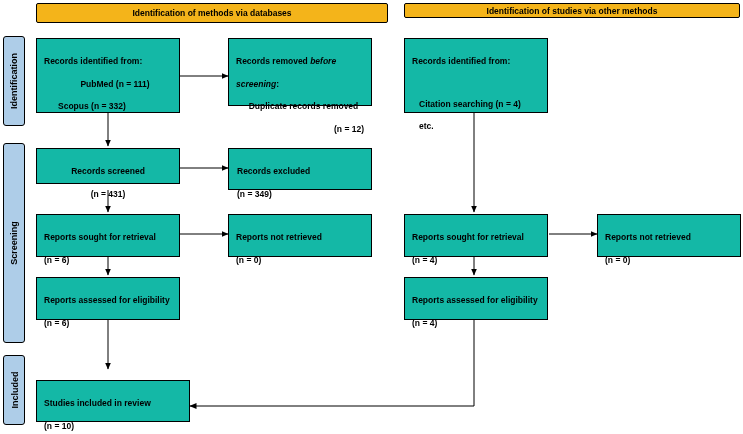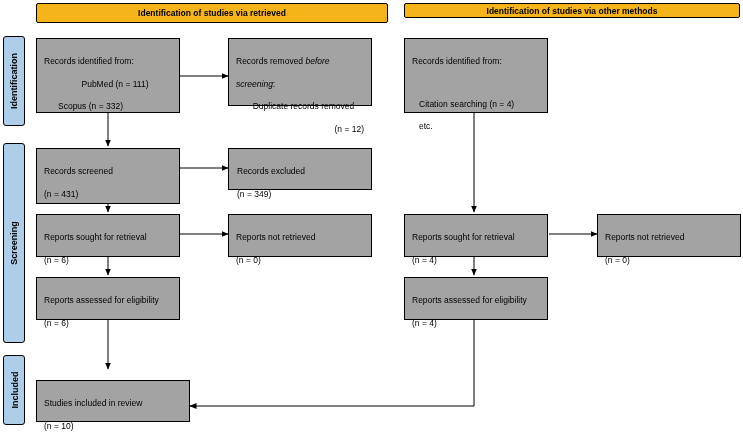--- a/index.html
+++ b/index.html
@@ -14,26 +14,27 @@
     position: relative;
     width: 743px;
     height: 434px;
     background: #ffffff;
     overflow: hidden;
   }
   .box {
     position: absolute;
     box-sizing: border-box;
     border: 1px solid #000000;
-    background: #a3a3a3;
+    background: #14b8a6;
     font-size: 8.5px;
     line-height: 1.32;
     color: #000000;
     padding: 6px 7px;
     white-space: pre-line;
+    font-weight: bold;
   }
   .header-box {
     position: absolute;
     box-sizing: border-box;
     border: 1px solid #000000;
     background: #f4b41a;
     font-size: 8.5px;
     font-weight: bold;
     color: #000000;
     display: flex;
@@ -88,21 +89,21 @@
     <span>Identification</span>
   </div>
   <div class="stage" style="left:3px; top:143px; width:22px; height:200px;">
     <span>Screening</span>
   </div>
   <div class="stage" style="left:3px; top:355px; width:22px; height:70px;">
     <span>Included</span>
   </div>
 
   <div class="header-box" style="left:36px; top:3px; width:352px; height:20px;">
-    <span>Identification of studies via retrieved</span>
+    <span>Identification of methods via databases</span>
   </div>
   <div class="header-box" style="left:404px; top:3px; width:336px; height:15px;">
     <span>Identification of studies via other methods</span>
   </div>
 
   <svg class="arrows" viewBox="0 0 743 434">
     <defs>
       <marker id="arrowhead" markerWidth="7" markerHeight="6" refX="6.5" refY="3" orient="auto" markerUnits="userSpaceOnUse">
         <path d="M0,0 L7,3 L0,6 z" fill="#000000"></path>
       </marker>
@@ -144,21 +145,21 @@
     <div style="padding-left:14px;text-align:right;">(n = 12)</div>
   </div>
 
   <div class="box" style="left:404px; top:38px; width:144px; height:75px;">
     <div>Records identified from:</div>
     <div style="height:9px;"></div>
     <div style="padding-left:7px;">Citation searching (n = 4)</div>
     <div style="padding-left:7px;">etc.</div>
   </div>
 
-  <div class="box" style="left:36px; top:148px; width:144px; height:56px;">
+  <div class="box" style="left:36px; top:148px; width:144px; height:36px;text-align:center;">
     <div>Records screened</div>
     <div>(n = 431)</div>
   </div>
 
   <div class="box" style="left:228px; top:148px; width:144px; height:42px;padding-left:8px;">
     <div>Records excluded</div>
     <div>(n = 349)</div>
   </div>
 
   <div class="box" style="left:36px; top:214px; width:144px; height:43px;">

